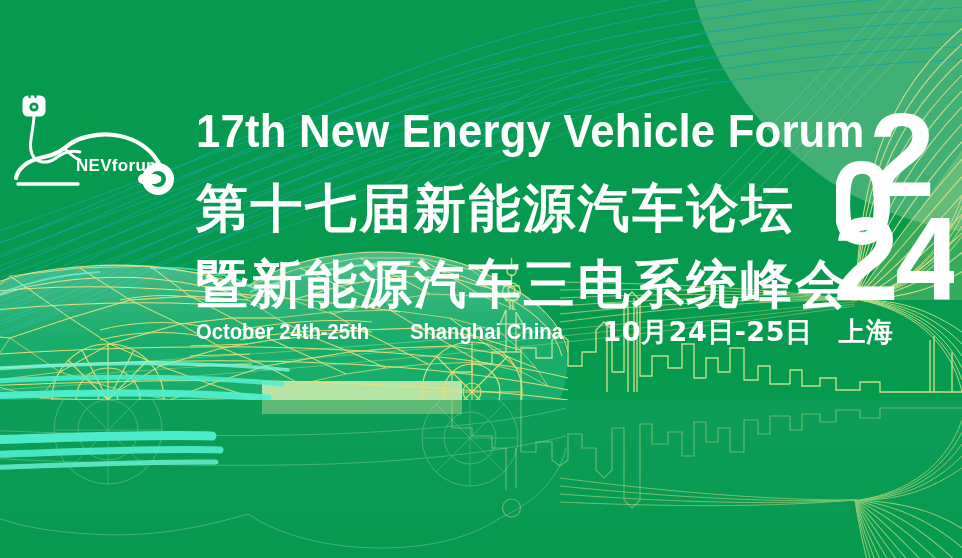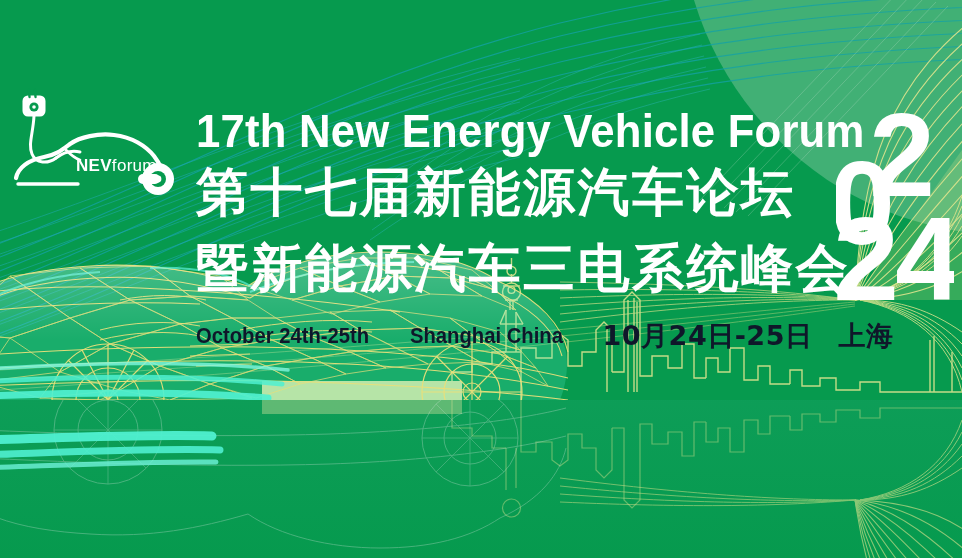--- a/index.html
+++ b/index.html
@@ -37,34 +37,34 @@
   .t-cn1, .t-cn2 {
     font-family:"DejaVu Sans","Liberation Sans", sans-serif;
     font-weight:bold;
     color:#ffffff;
     white-space:nowrap;
   }
   .t-cn1 {
     font-size:52px;
     line-height:60px;
     letter-spacing:2.5px;
-    margin-top:4px;
+    margin-top:20px;
   }
   .t-cn2 {
     font-size:52px;
     line-height:60px;
     letter-spacing:2.5px;
     margin-top:16px;
   }
   .t-date {
-    margin-top:20px;
+    margin-top:0;
     display:flex;
     align-items:center;
     gap:0px;
-    color:#0f172a;
+    color:#ffffff;
     white-space:nowrap;
   }
   .d-en {
     font-family:"Liberation Sans Narrow","Liberation Sans", sans-serif;
     font-weight:bold;
     font-size:22px;
     transform:scaleX(0.92);
     transform-origin:left center;
   }
   .d-cn {
@@ -559,21 +559,21 @@
       <path d="M10 106 L70 106" stroke="#ffffff" stroke-width="3.4" stroke-linecap="round"></path>
 
       <g>
         <circle cx="150" cy="101" r="16" fill="#ffffff"></circle>
         <circle cx="150" cy="101" r="8" fill="#069a4e"></circle>
         <rect x="130" y="96" width="22" height="10" rx="5" fill="#ffffff"></rect>
         <circle cx="150" cy="101" r="3.4" fill="#ffffff"></circle>
       </g>
     </svg>
     <div class="logo-text">
-      <b>NEV</b><span style="font-weight:normal">forum</span>
+      <b>NEV</b><span style="font-weight:bold">forum</span>
     </div>
   </div>
 
   <div class="year-wrap">
     <svg viewBox="0 0 118 200" preserveAspectRatio="xMidYMid meet">
       <g fill="#ffffff" font-family="Liberation Sans, sans-serif" font-weight="bold" font-size="118" text-anchor="middle">
         <text x="66" y="92">2</text>
         <text x="26" y="140">0</text>
         <text x="30" y="196">2</text>
         <text x="92" y="196">4</text>

